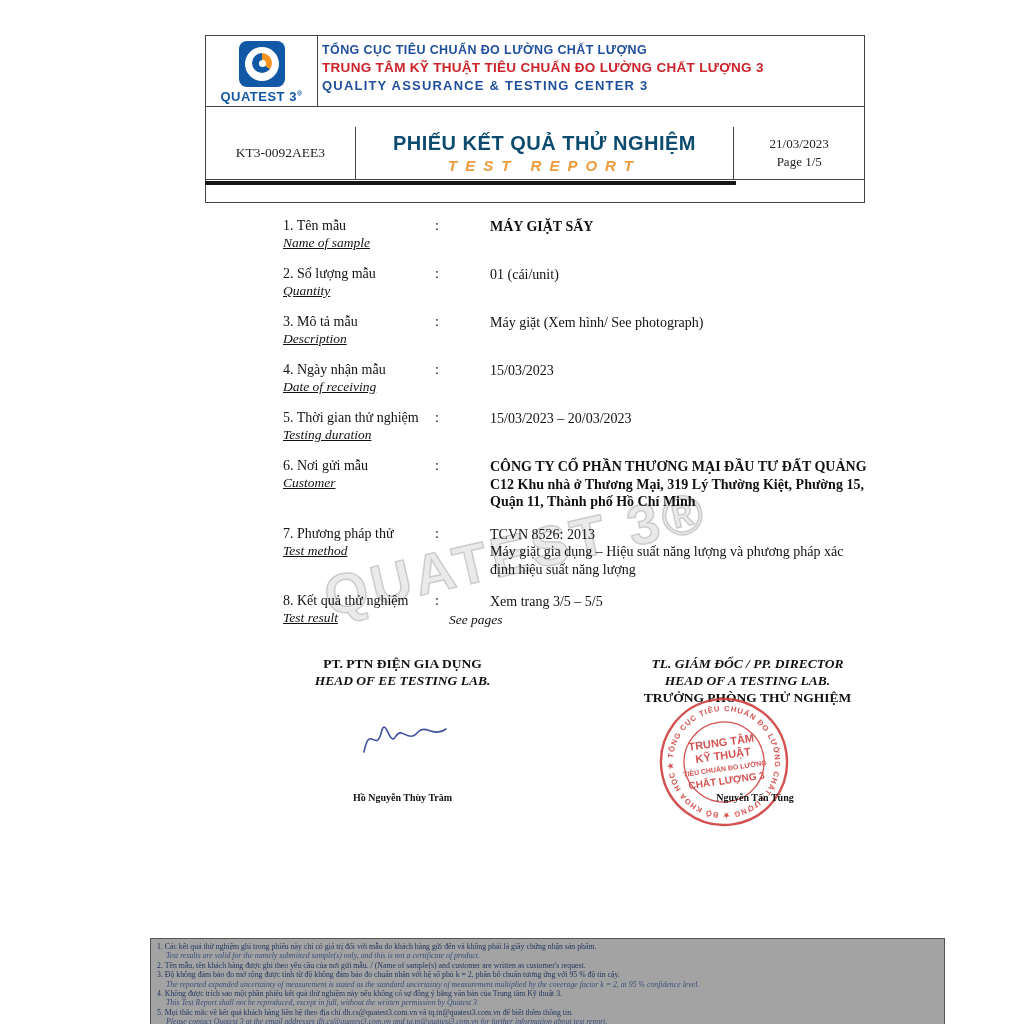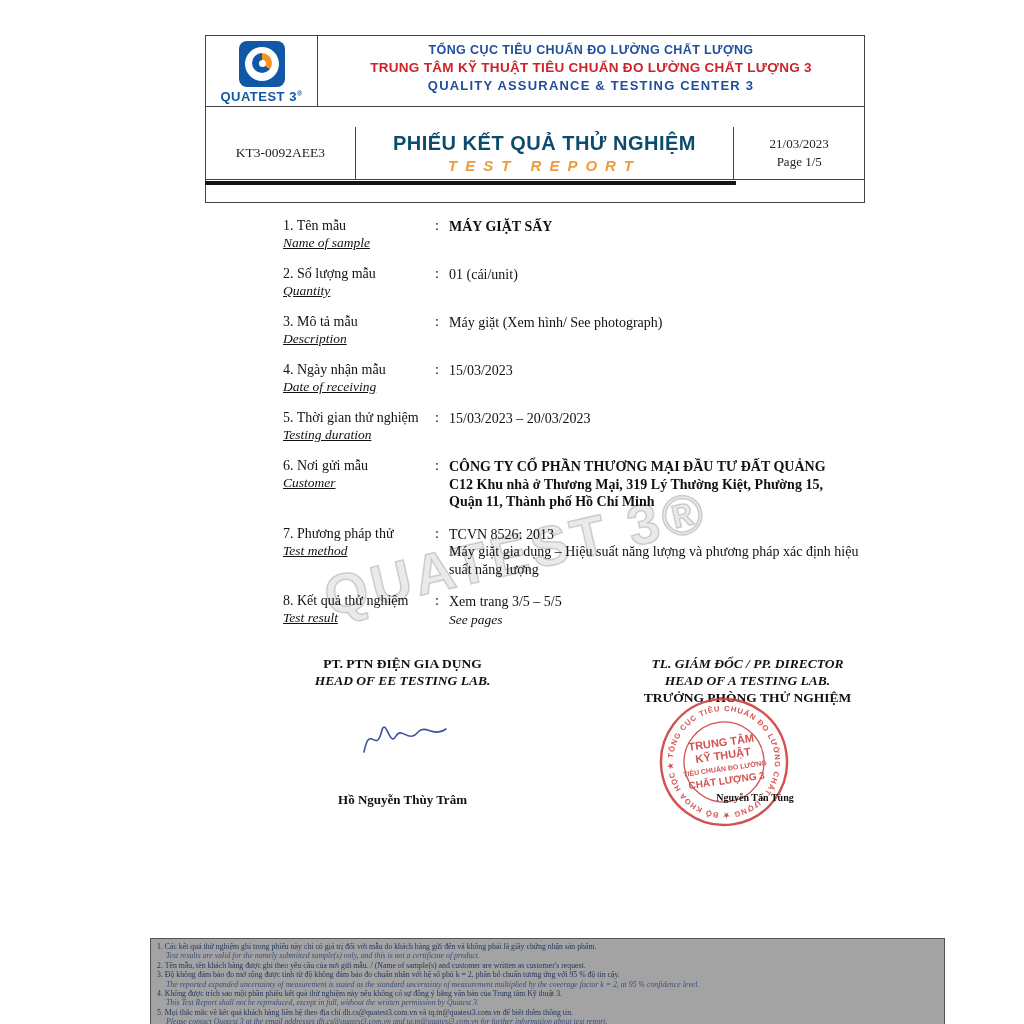--- a/index.html
+++ b/index.html
@@ -9,21 +9,21 @@
   
   .header-table { position:absolute; left:205px; top:35px; width:660px; border:1px solid #444; background:#fff; }
   .header-top { display:flex; border-bottom:1px solid #444; }
   .logo-cell { width:112px; border-right:1px solid #444; padding:5px 4px 2px; text-align:center; }
   .logo-mark { width:46px; height:46px; margin:0 auto; background:#1057a6; border-radius:8px; display:flex; align-items:center; justify-content:center; }
   .logo-circle { width:34px; height:34px; border-radius:50%; background:#fff; position:relative; }
   .logo-swirl { position:absolute; left:7px; top:6px; width:20px; height:20px; border-radius:50%; background:conic-gradient(#f7941d 0 130deg, #1057a6 130deg 360deg); }
   .logo-dot { position:absolute; left:14px; top:13px; width:7px; height:7px; background:#fff; border-radius:50%; }
   .logo-text { margin-top:2px; font-family:"Liberation Sans", sans-serif; font-weight:bold; font-size:13px; color:#1057a6; letter-spacing:.5px; }
   .logo-text sup { font-size:7px; }
-  .org-cell { flex:1; text-align:center; padding:7px 4px 4px; }
+  .org-cell { flex:1; text-align:left; padding:7px 4px 4px; }
   .org1 { font-family:"Liberation Sans", sans-serif; font-weight:bold; font-size:12.5px; color:#1f4e9c; letter-spacing:.4px; }
   .org2 { font-family:"Liberation Sans", sans-serif; font-weight:bold; font-size:13.5px; color:#cc2228; margin-top:3px; letter-spacing:.3px; }
   .org3 { font-family:"Liberation Sans", sans-serif; font-weight:bold; font-size:13px; color:#1f4e9c; margin-top:3px; letter-spacing:1.2px; }
   .addr { padding:3px 6px 4px; font-family:"Liberation Sans", sans-serif; font-size:8px; line-height:11px; color:#1f4e9c; white-space:pre-wrap; }
   .addr-label { text-decoration:underline; font-weight:bold; }
 
   
   .title-band { position:absolute; left:205px; top:127px; width:660px; height:53px; display:flex; border:1px solid #444; border-top:none; background:#fff; }
   .tb-cell { display:flex; flex-direction:column; align-items:center; justify-content:center; }
   .tb-code { width:150px; border-right:1px solid #444; font-size:13.5px; color:#222; }
@@ -36,31 +36,31 @@
   
   .watermark { position:absolute; left:325px; top:565px; z-index:0; font-family:"Liberation Sans", sans-serif; font-weight:bold; font-size:56px; letter-spacing:4px; color:rgba(125,125,125,0.16); -webkit-text-stroke:1.5px rgba(120,120,120,0.32); transform:rotate(-13deg); transform-origin:left center; white-space:nowrap; }
 
   
   .doc-body { position:absolute; left:283px; top:218px; width:585px; z-index:1; }
   .item { display:flex; align-items:flex-start; margin-bottom:15px; }
   .item-label { width:152px; flex:none; }
   .lv { font-size:14px; color:#111; }
   .le { font-size:13.5px; font-style:italic; text-decoration:underline; color:#111; margin-top:1px; }
   .item-colon { width:14px; flex:none; font-size:14px; color:#111; }
-  .item-value { flex:1; max-width:420px; font-size:14px; line-height:17.5px; color:#111; white-space:pre-line; }
+  .item-value { flex:1; max-width:420px; font-size:14px; line-height:17.5px; color:#111; white-space:pre-line;margin-left:41px; }
   .v-strong .item-value { font-weight:bold; }
   .item-value2 { font-size:13.5px; font-style:italic; color:#111; margin-top:1px; }
 
   
   .sig-left-head { position:absolute; left:280px; top:655px; width:245px; text-align:center; z-index:1; }
   .sig-right-head { position:absolute; left:595px; top:655px; width:305px; text-align:center; z-index:1; }
   .sig-line { font-size:13.5px; font-weight:bold; color:#111; line-height:17px; }
   .sig-line.it { font-style:italic; }
   .sig-ink { position:absolute; left:358px; top:714px; z-index:2; }
-  .sig-name-left { position:absolute; left:280px; top:792px; width:245px; text-align:center; font-size:13px; font-weight:bold; color:#111; z-index:3; }
+  .sig-name-left { position:absolute; left:280px; top:792px; width:245px; text-align:center; font-size:10px; font-weight:bold; color:#111; z-index:3; }
   .sig-name-right { position:absolute; left:645px; top:792px; width:220px; text-align:center; font-size:10px; font-weight:bold; color:#111; z-index:3; }
 
   .stamp { position:absolute; left:658px; top:696px; width:132px; height:132px; opacity:.88; transform:rotate(-8deg); z-index:2; }
 
   
   .docfooter { position:absolute; left:150px; top:938px; width:795px; border:1px solid #555; background:#a3a3a3; z-index:1; }
   .footnotes { padding:3px 6px 2px; border-bottom:1px solid #555; }
   .fn { font-size:7.8px; line-height:9.4px; color:#22365e; }
   .fn-en { font-style:italic; color:#3a4f7a; padding-left:9px; }
   .bottomrow { display:flex; justify-content:space-between; align-items:center; padding:2px 4px 3px; font-size:9.5px; color:#22365e; border-bottom:1.5px solid #333; }

